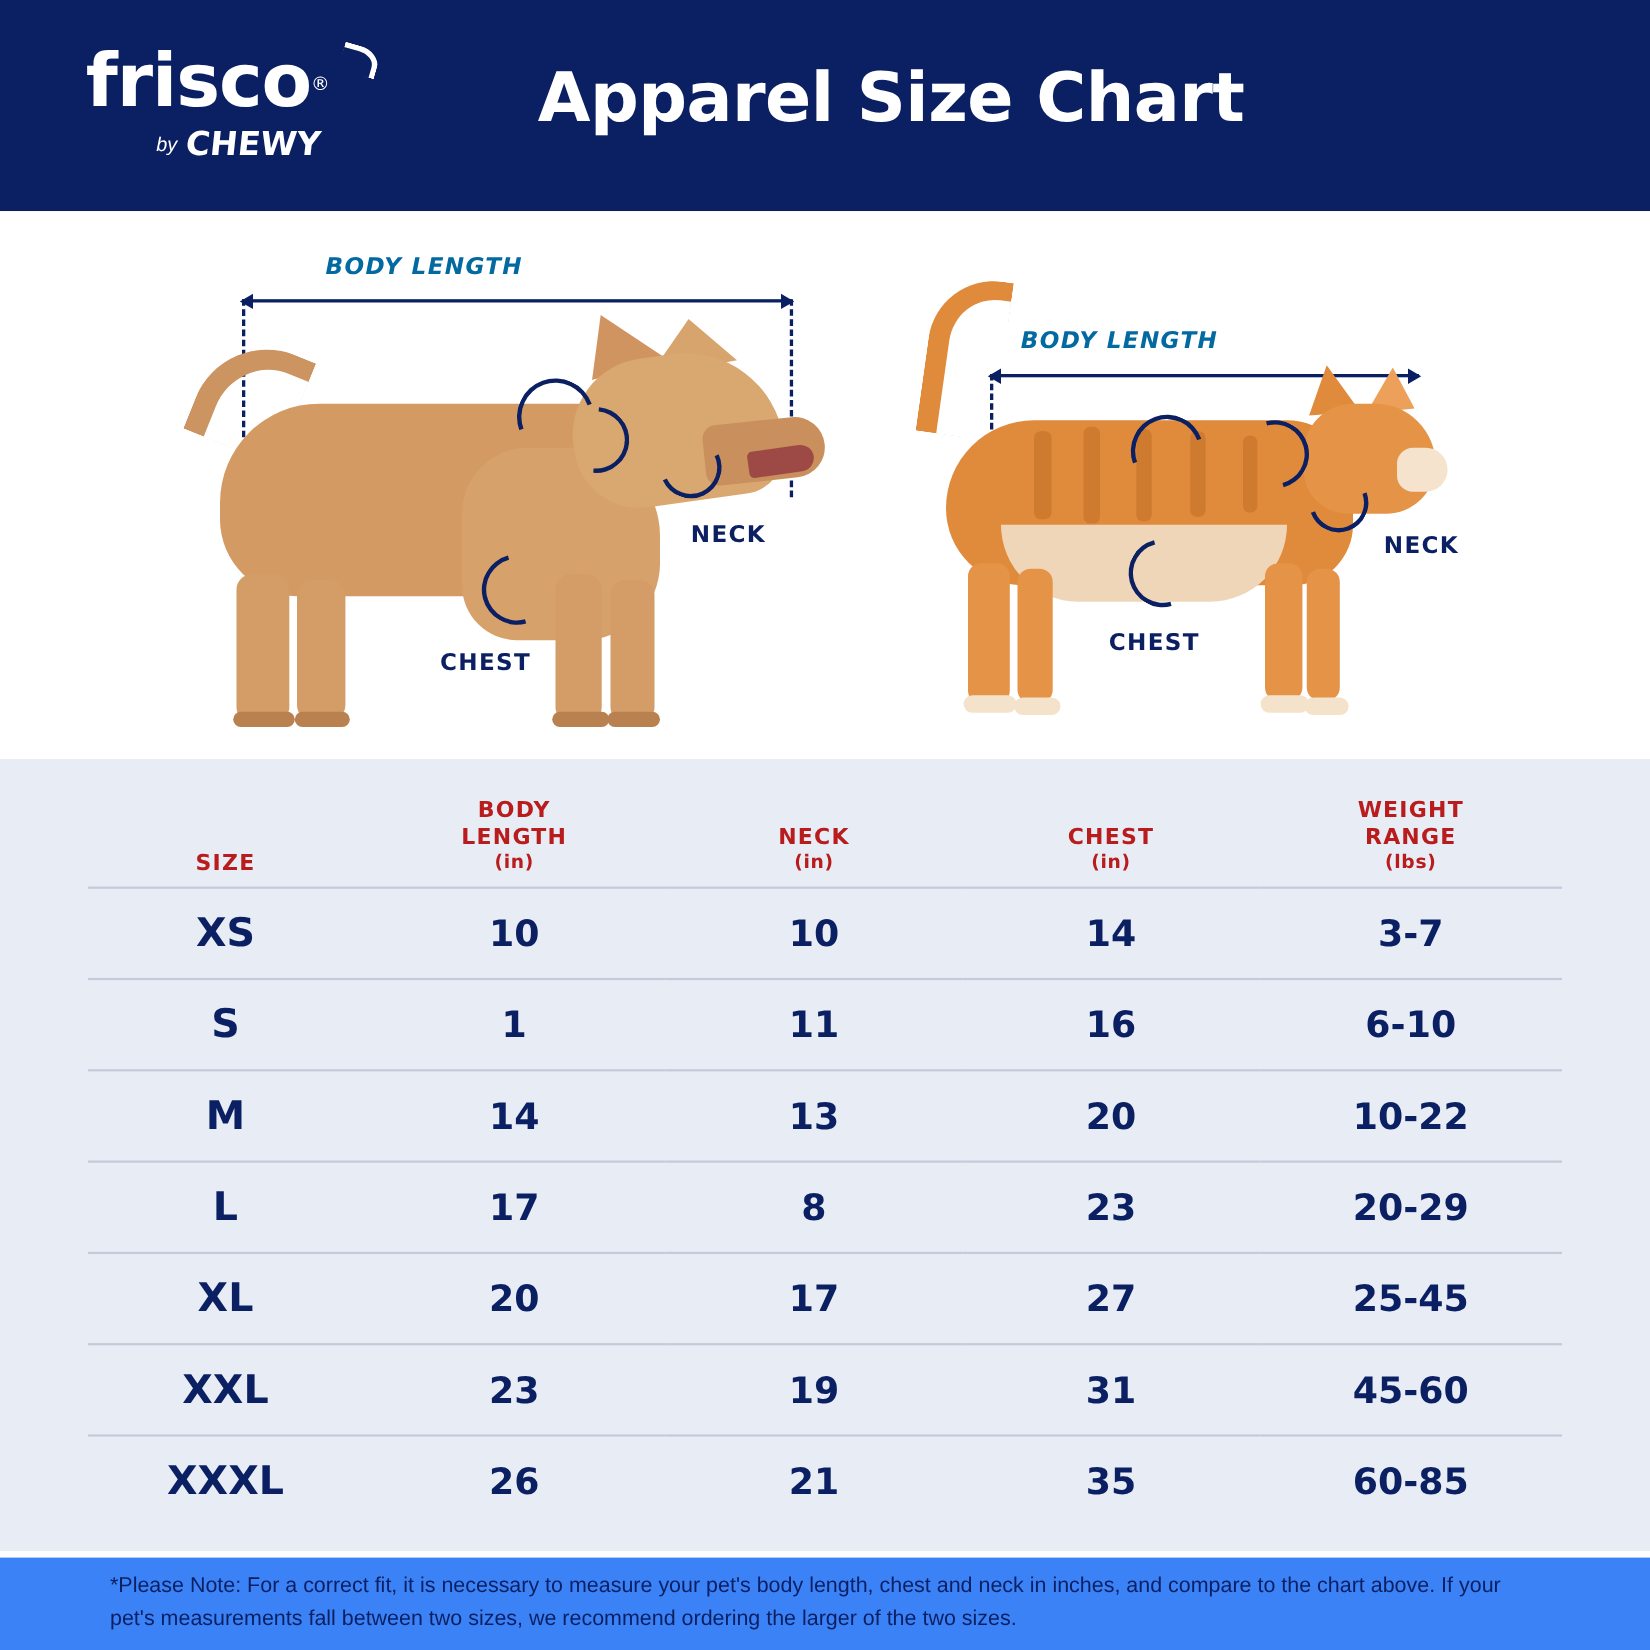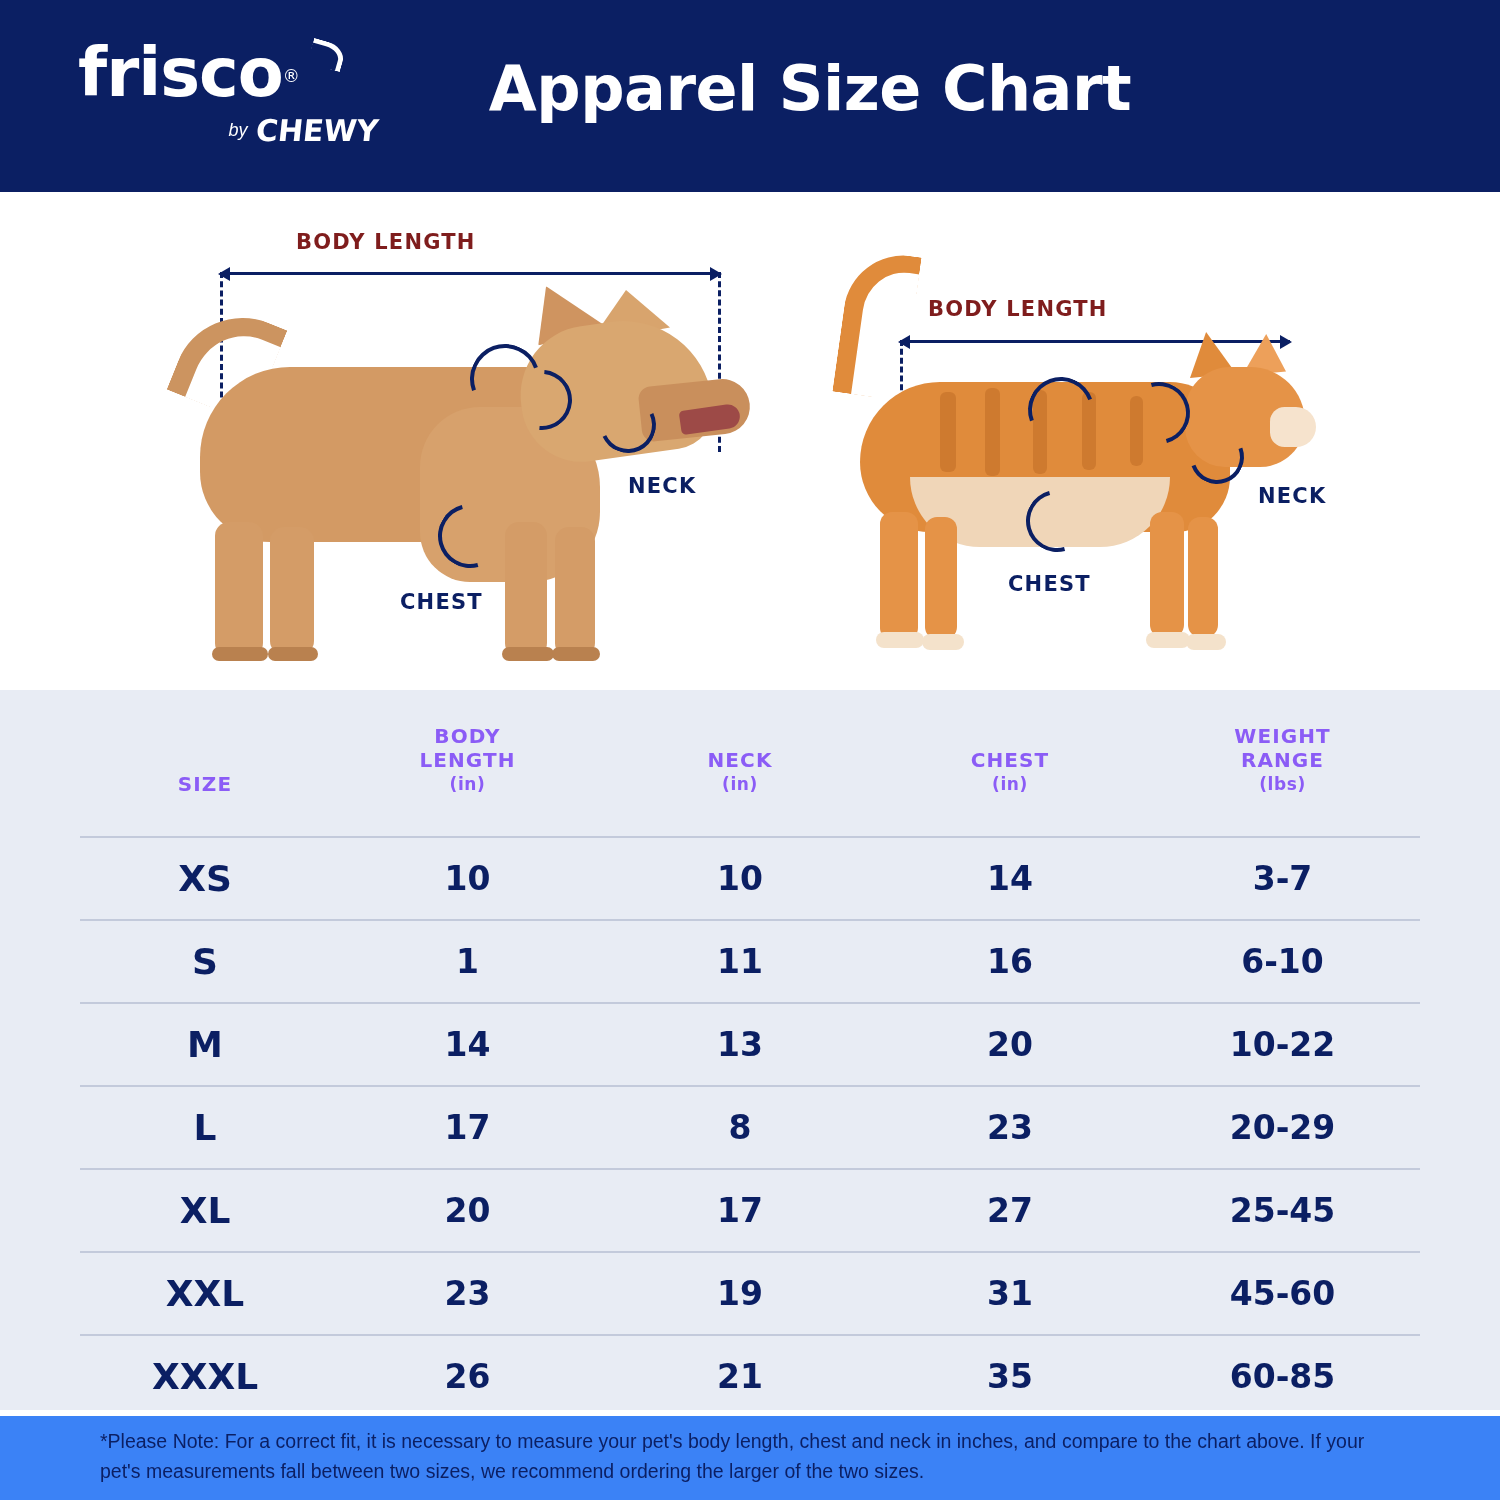--- a/index.html
+++ b/index.html
@@ -31,21 +31,20 @@
   }
   .logo-swoosh {
     position: absolute; left: 232px; top: 4px; width: 34px; height: 26px;
     border-top: 5px solid #fff; border-right: 5px solid #fff;
     border-radius: 0 60% 0 0;
     transform: rotate(16deg);
   }
   .logo-sub {
     margin-top: 2px; display: flex; align-items: center; gap: 8px;
     padding-left: 64px;
-    justify-content: flex-end;
   }
   .logo-by { font-size: 18px; color: #fff; font-style: italic; }
   .logo-chewy {
     font-family: "DejaVu Sans", sans-serif;
     font-size: 30px; font-weight: bold; color: #fff;
     letter-spacing: 0px;
     transform: skewX(-6deg);
   }
   .header-title {
     position: absolute; left: 0; top: 52px; width: 1500px;
@@ -62,22 +61,23 @@
     background: #ffffff;
   }
   .pet-panel { position: absolute; top: 0; height: 498px; }
   .dog-panel { left: 120px; width: 620px; }
   .cat-panel { left: 790px; width: 600px; }
 
   
   .bl-label {
     position: absolute;
     font-family: "DejaVu Sans", sans-serif;
-    font-size: 21px; font-weight: bold; color: #7f1d1d;
+    font-size: 21px; font-weight: bold; color: #0369a1;
     letter-spacing: 1.2px;
+    font-style: italic;
   }
   .axis-line {
     position: absolute; height: 0; border-top: 3px solid #0b1f63;
   }
   .axis-line::before, .axis-line::after {
     content: ""; position: absolute; top: -8px; width: 0; height: 0;
     border-top: 7px solid transparent; border-bottom: 7px solid transparent;
   }
   .axis-line::before { left: -2px; border-right: 12px solid #0b1f63; }
   .axis-line::after  { right: -2px; border-left: 12px solid #0b1f63; }
@@ -182,23 +182,23 @@
   .stripe { position: absolute; background: #c4712a; border-radius: 6px; opacity: .65; }
 
   
   .table-wrap {
     position: absolute; left: 0; top: 690px; width: 1500px; height: 720px;
     background: #e8ecf4;
   }
   table { width: 1340px; margin: 0 auto; border-collapse: collapse; }
   thead th {
     font-family: "DejaVu Sans", sans-serif;
-    color: #8b5cf6; font-weight: bold;
+    color: #b91c1c; font-weight: bold;
     font-size: 20px; letter-spacing: 1.1px;
-    padding: 34px 0 40px 0; text-align: center; line-height: 24px;
+    padding: 34px 0 10px 0; text-align: center; line-height: 24px;
     vertical-align: bottom;
   }
   thead th .unit { display: block; font-size: 17px; letter-spacing: .6px; }
   tbody td {
     font-family: "DejaVu Sans", sans-serif;
     color: #0b1f63; font-weight: bold;
     font-size: 33px; text-align: center; padding: 20px 0;
     border-top: 2px solid #c3cadb;
   }
   tbody td.size-cell { font-size: 36px; }

